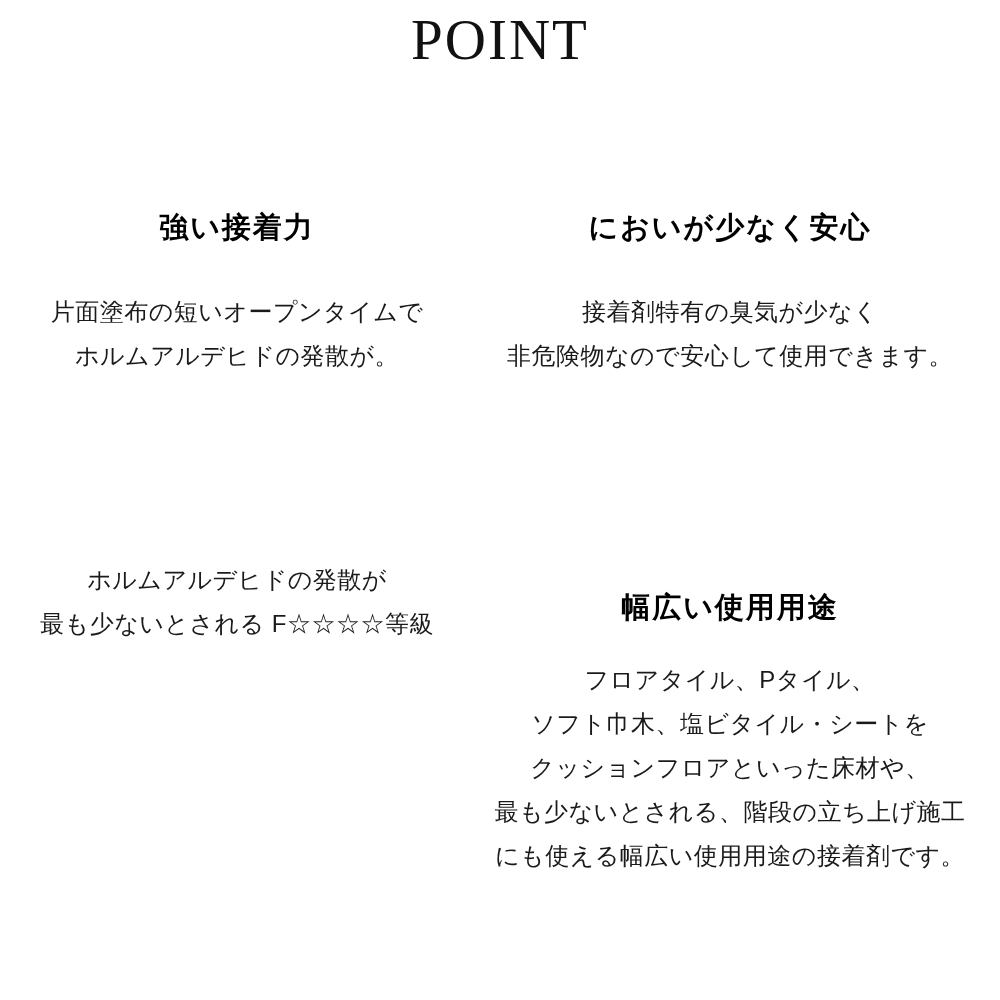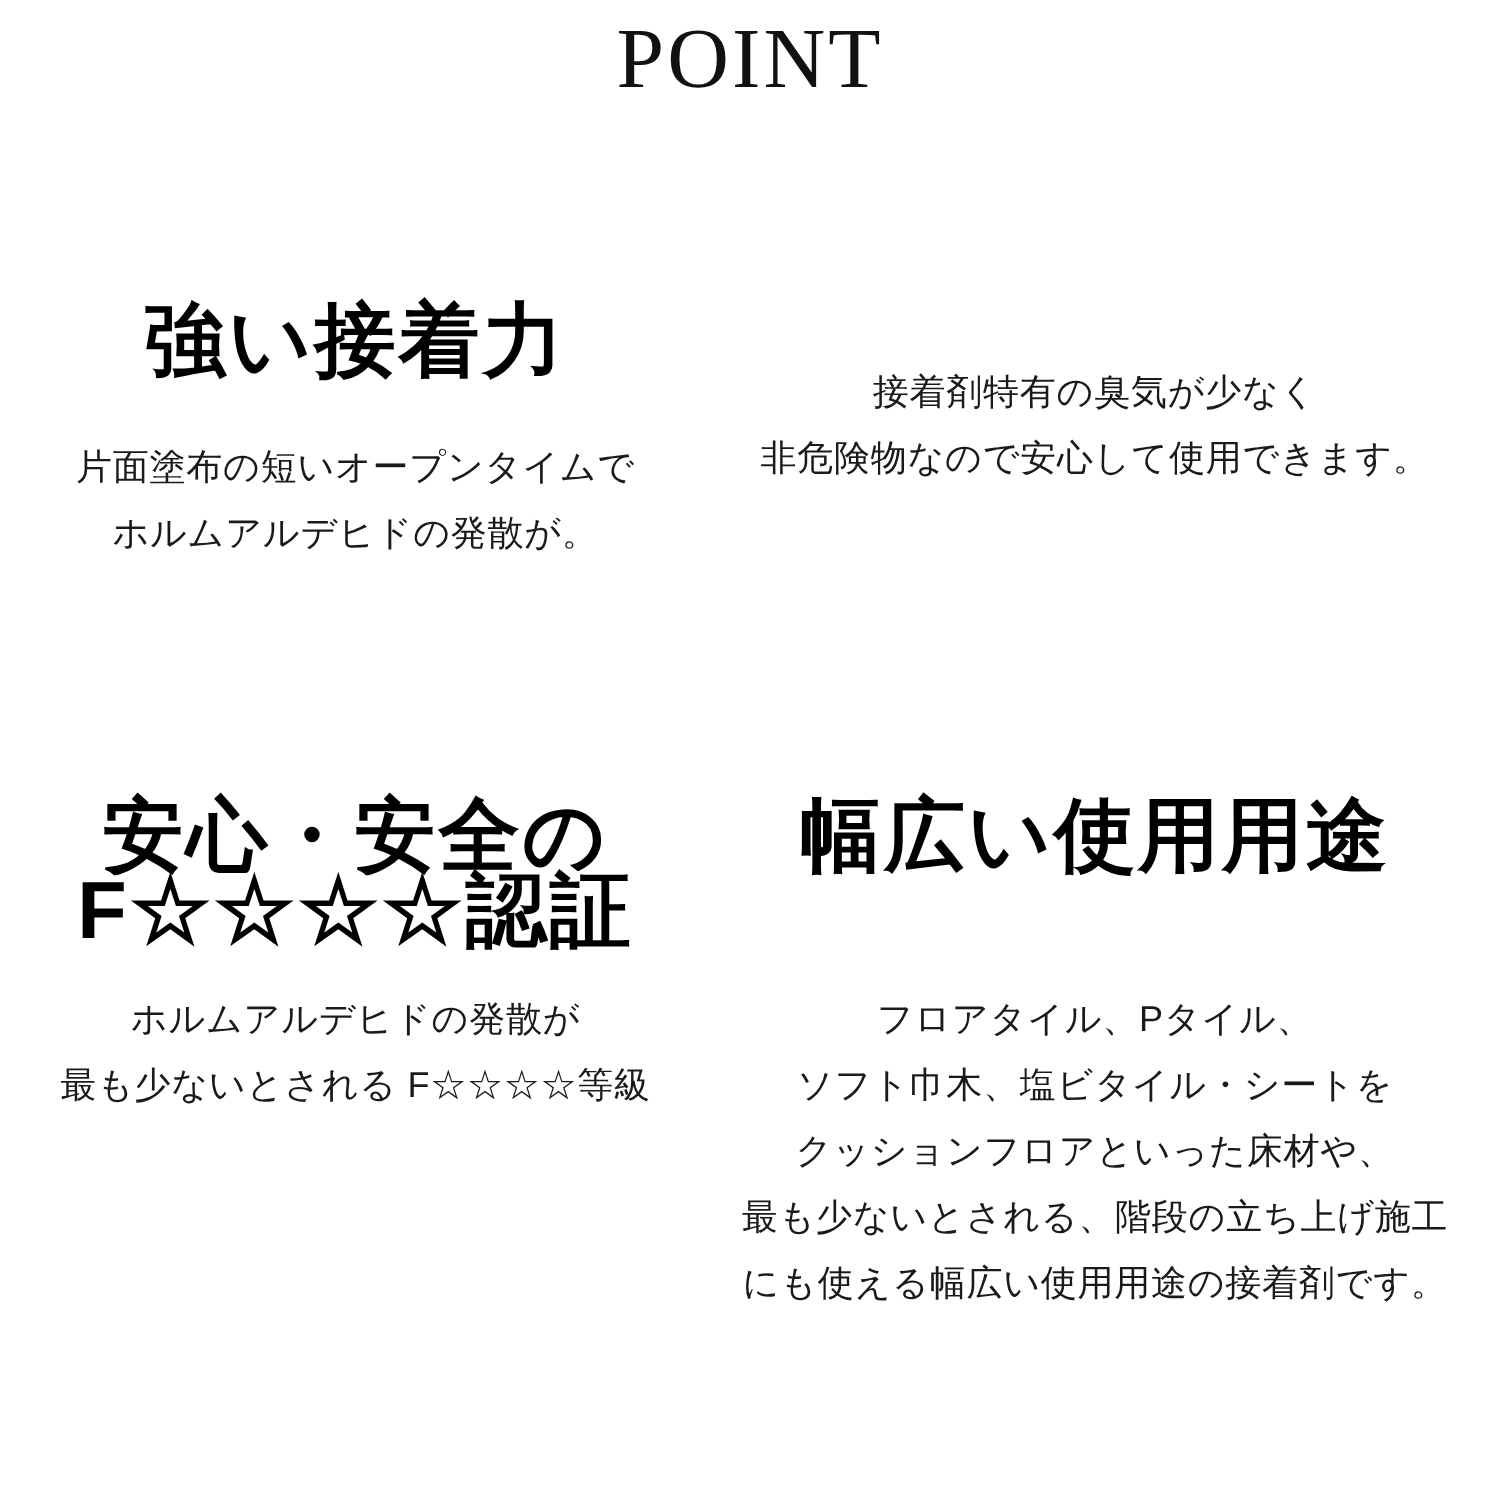--- a/index.html
+++ b/index.html
@@ -34,24 +34,24 @@
     position: absolute;
     text-align: center;
   }
   .col-left  { left: 0px;   width: 474px; }
   .col-right { left: 480px; width: 500px; }
   .row-top    { top: 202px; }
   .row-bottom { top: 532px; }
   .heading-area {
     display: flex;
     flex-direction: column;
-    justify-content: flex-start;
+    justify-content: flex-end;
     align-items: center;
     font-weight: 700;
-    font-size: 54px;
+    font-size: 29px;
     line-height: 50px;
     letter-spacing: 2px;
     color: #000000;
   }
   .row-top .heading-area    { height: 50px; }
   .row-bottom .heading-area { height: 100px; }
   .body-area {
     font-size: 24px;
     line-height: 44px;
     letter-spacing: 0.5px;
@@ -71,31 +71,30 @@
     <div class="heading-area">
         <div>強い接着力</div>
       </div>
     <div class="body-area">
         <div>片面塗布の短いオープンタイムで</div>
         <div>ホルムアルデヒドの発散が。</div>
       </div>
   </section>
 
   <section class="feature col-right row-top">
+    <div class="heading-area">
+        <div>においが少なく安心</div>
+      </div>
     <div class="body-area">
         <div>接着剤特有の臭気が少なく</div>
         <div>非危険物なので安心して使用できます。</div>
       </div>
   </section>
 
   <section class="feature col-left row-bottom">
-    <div class="heading-area">
-        <div>安心・安全の</div>
-        <div>F☆☆☆☆認証</div>
-      </div>
     <div class="body-area">
         <div>ホルムアルデヒドの発散が</div>
         <div>最も少ないとされる F☆☆☆☆等級</div>
       </div>
   </section>
 
   <section class="feature col-right row-bottom">
     <div class="heading-area">
         <div>幅広い使用用途</div>
       </div>

